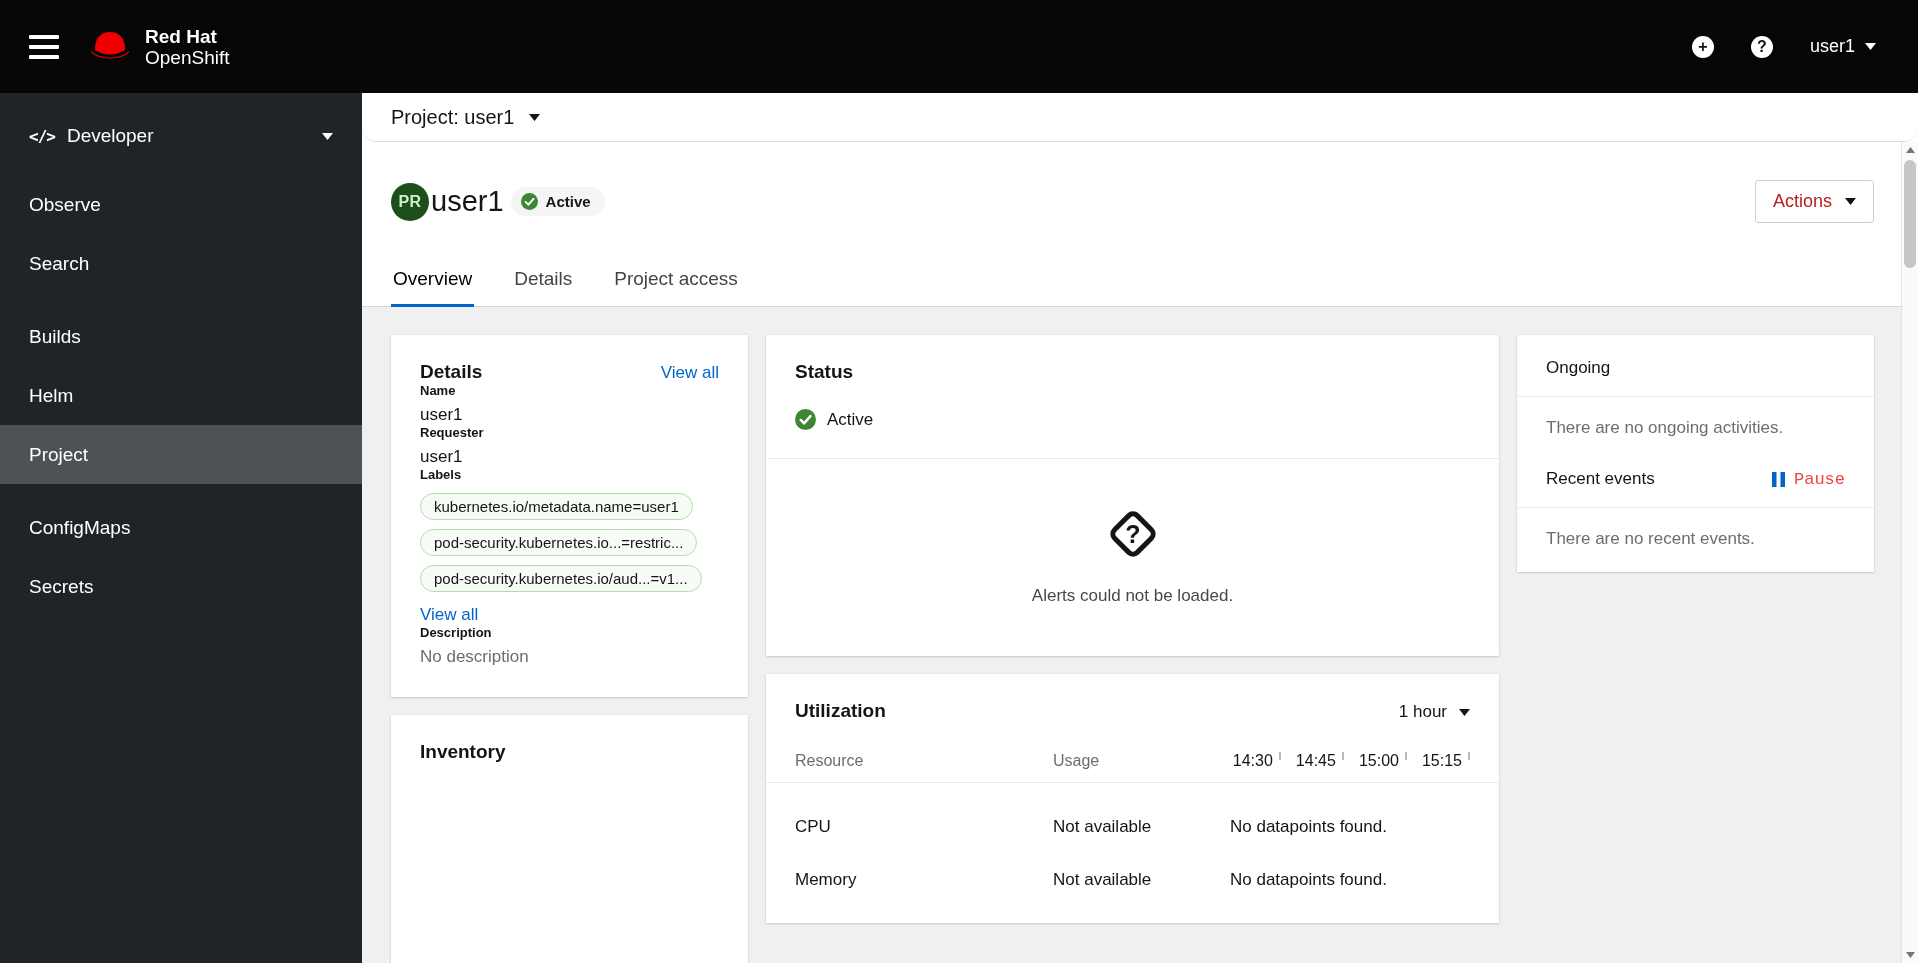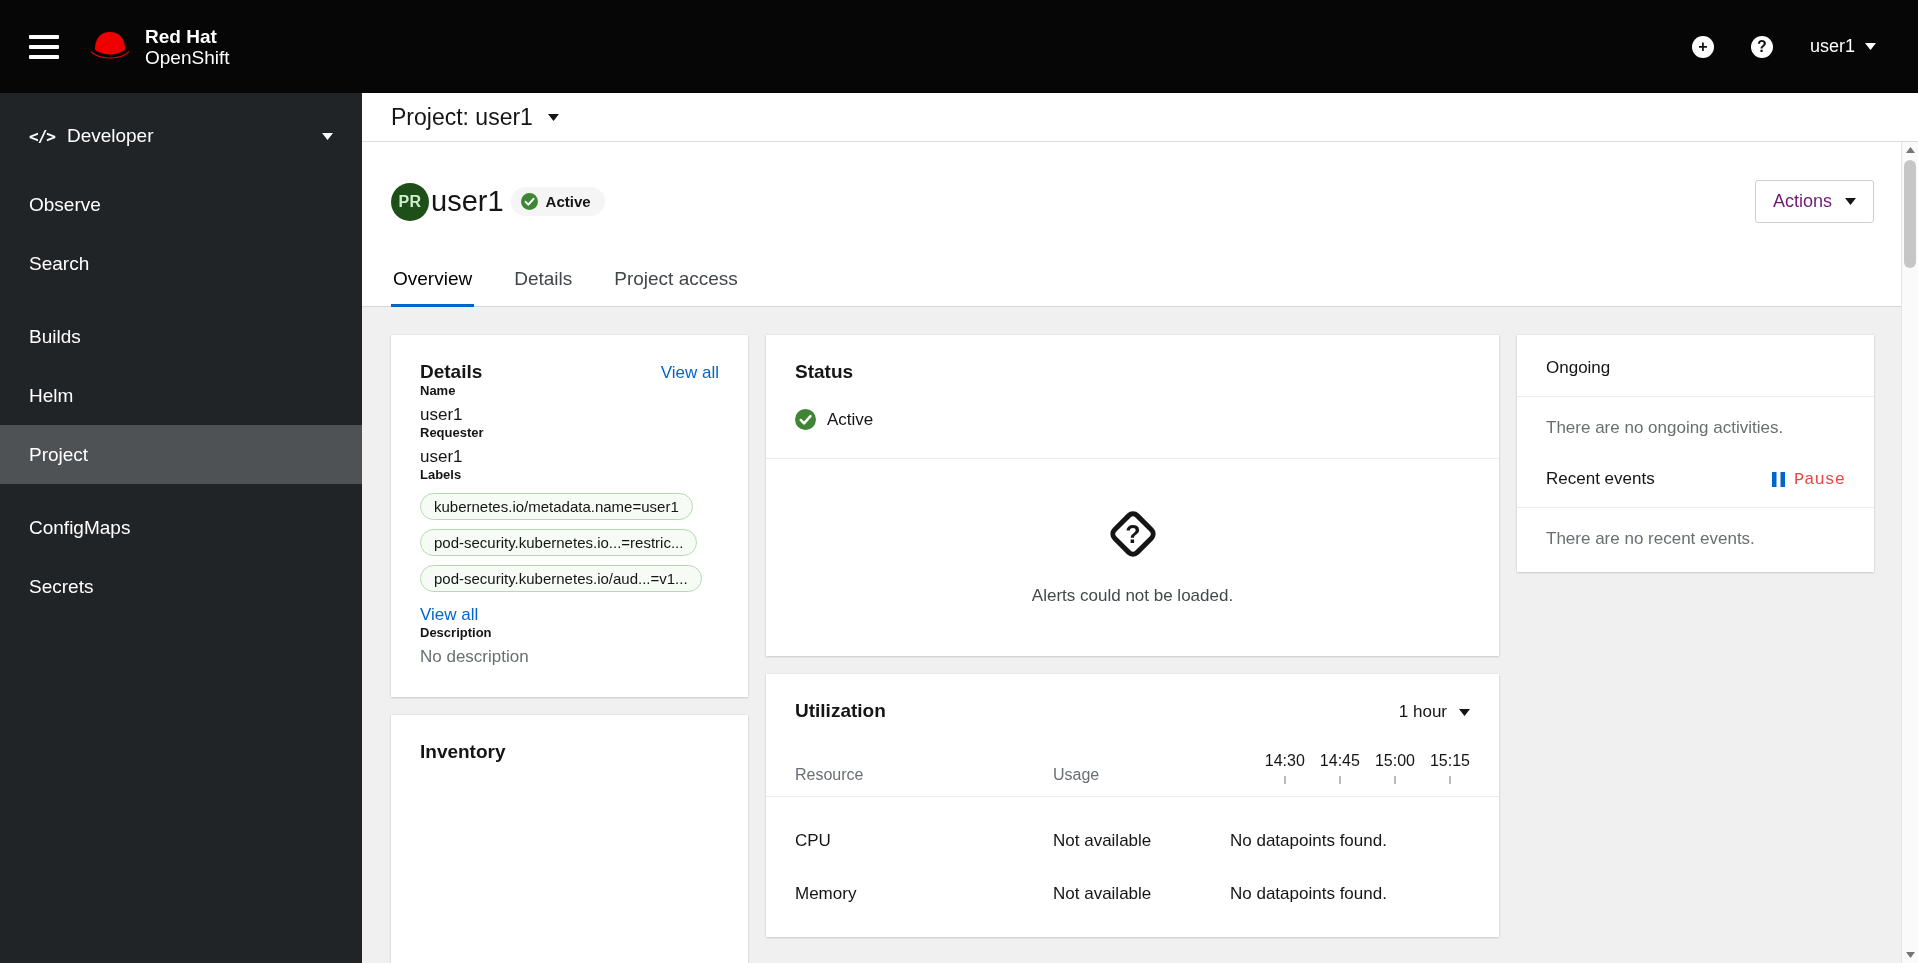--- a/index.html
+++ b/index.html
@@ -26,29 +26,29 @@
   .perspective { display:flex; align-items:center; gap:12px; padding:0 29px; height:62px; font-size:19px; cursor:pointer; }
   .code-icon { font-family:"DejaVu Sans Mono", monospace; font-size:16px; font-weight:700; letter-spacing:-1px; }
   .perspective .caret { margin-left:auto; }
   .nav-group { margin-top:8px; }
   .nav-group + .nav-group { margin-top:14px; }
   .nav-item { padding:17px 29px; font-size:19px; line-height:25px; cursor:pointer; }
   .nav-item.selected { background:#4f5255; }
 
   
   .main { flex:1; min-width:0; display:flex; flex-direction:column; background:#fff; }
-  .project-bar { height:49px; flex-shrink:0; background:#fff; border-bottom:1px solid #dcdcdc; display:flex; align-items:center; gap:15px; padding:0 29px; font-size:23px; cursor:pointer; }
+  .project-bar { height:49px; flex-shrink:0; background:#fff; border-bottom:1px solid #dcdcdc; display:flex; align-items:center; gap:15px; padding:0 29px; font-size:20px; cursor:pointer;border-radius:15px; }
   .page-scroll { flex:1; position:relative; overflow:hidden; background:#f0f0f0; }
 
   .page-header { background:#fff; padding:38px 44px 26px 29px; display:flex; align-items:center; }
   .title-group { display:flex; align-items:center; gap:2px; }
   .res-badge { width:38px; height:38px; border-radius:50%; background:#1e4f18; color:#cdf0cd; font-size:16px; font-weight:700; display:flex; align-items:center; justify-content:center; letter-spacing:.5px; }
   .page-title { font-size:29px; font-weight:400; color:#151515; }
   .status-pill { display:flex; align-items:center; gap:8px; background:#f5f5f5; border-radius:17px; padding:6px 14px 6px 10px; font-size:15px; font-weight:600; margin-left:5px; }
-  .actions-btn { margin-left:auto; background:#fff; border:1px solid #cfcfcf; border-radius:3px; padding:10px 17px; font-size:18px; color:#701a75; display:flex; align-items:center; gap:13px; cursor:pointer; }
+  .actions-btn { margin-left:auto; background:#fff; border:1px solid #cfcfcf; border-radius:3px; padding:10px 17px; font-size:18px; color:#b91c1c; display:flex; align-items:center; gap:13px; cursor:pointer; }
 
   .tabs { background:#fff; display:flex; gap:38px; padding:0 29px; border-bottom:1px solid #d6d6d6; }
   .tab { padding:19px 2px 14px; font-size:19px; color:#42464a; border-bottom:3px solid transparent; margin-bottom:-1px; cursor:pointer; }
   .tab.active { color:#000000; border-bottom-color:#0066cc; }
 
   
   .dashboard { padding:28px 44px 0 29px; display:grid; grid-template-columns:357px 1fr 357px; gap:18px; align-items:start; }
   .col { display:flex; flex-direction:column; gap:18px; min-width:0; }
   .card { background:#fff; box-shadow:0 1px 2px rgba(3,3,3,.14), 0 0 2px rgba(3,3,3,.08); }
   .card-head { display:flex; justify-content:space-between; align-items:baseline; padding:26px 29px 0; }
@@ -71,21 +71,21 @@
 
   
   .status-row { display:flex; align-items:center; gap:11px; padding:26px 29px 28px; font-size:17px; }
   .alerts-body { display:flex; flex-direction:column; align-items:center; gap:19px; padding:46px 29px 50px; }
   .alerts-text { font-size:17px; color:#45494c; }
 
   
   .util-subhead { display:grid; grid-template-columns:258px 177px 1fr; padding:30px 29px 0; align-items:end; }
   .util-colhead { font-size:16px; color:#6a6e73; }
   .times { display:flex; justify-content:flex-end; gap:15px; }
-  .time-col { display:flex; flex-direction:column; align-items:center; gap:6px; font-size:16px; color:#151515; }
+  .time-col { display:flex; flex-direction:row; align-items:flex-start; gap:6px; font-size:16px; color:#151515; }
   .tick { width:2px; height:8px; background:#b8bbbe; }
   .util-divider { border-top:1px solid #ebebeb; margin-top:12px; }
   .util-row { display:grid; grid-template-columns:258px 177px 1fr; padding:34px 29px 33px 29px; font-size:17px; align-items:start; }
   .util-row + .util-row { padding-top:0; }
 
   
   .activity-sub { padding:23px 29px 18px; font-size:17px; }
   .activity-empty { padding:21px 29px 23px; font-size:17px; color:#6a6e73; }
   .recent-head { display:flex; justify-content:space-between; align-items:center; padding:8px 29px 18px; font-size:17px; }
   .pause-btn { display:flex; align-items:center; gap:9px; color:#ef4444; font-size:17px; background:none; border:none; cursor:pointer; font-family:Liberation Mono, monospace; }

